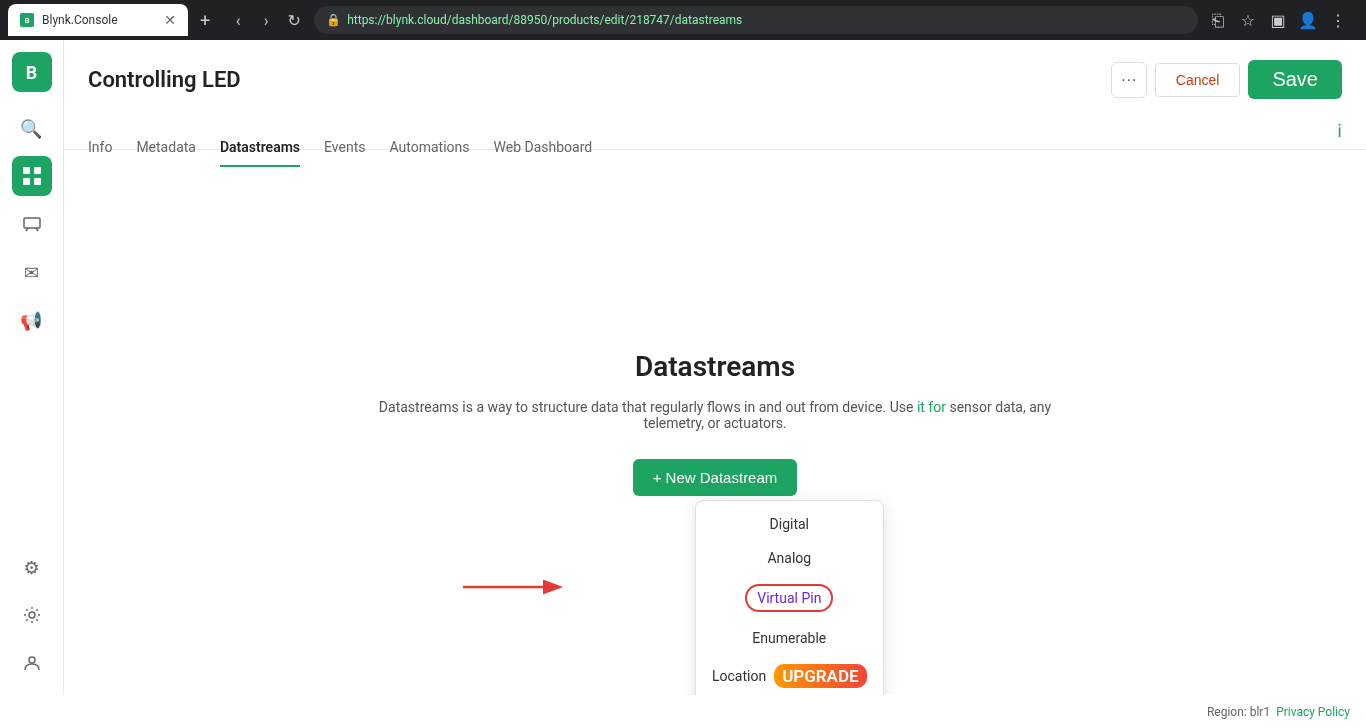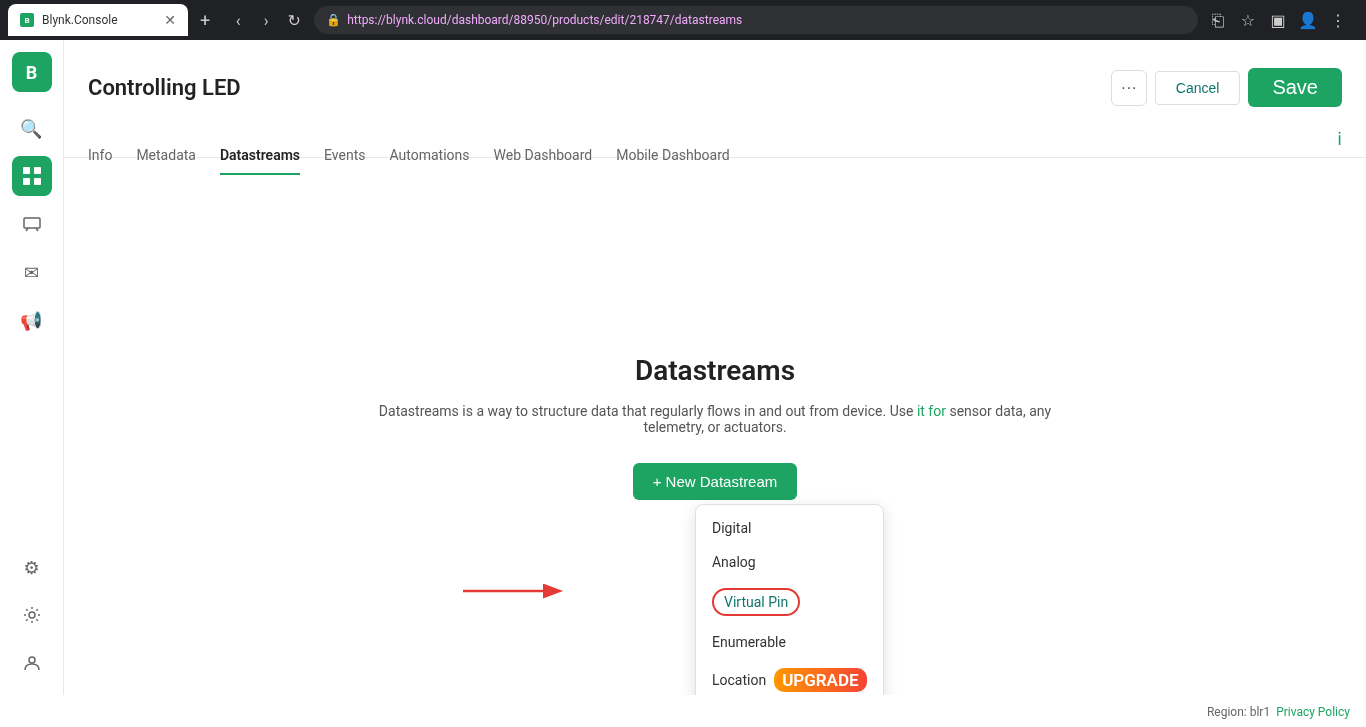--- a/index.html
+++ b/index.html
@@ -43,21 +43,21 @@
       flex: 1;
       background: #303134;
       border-radius: 20px;
       height: 28px;
       display: flex;
       align-items: center;
       padding: 0 12px;
       gap: 6px;
     }
     .lock-icon { color: #ccc; font-size: 12px; }
-    .address-url { color: #f0abfc; font-size: 12px; }
+    .address-url { color: #86efac; font-size: 12px; }
     .browser-action-icons { display: flex; gap: 6px; align-items: center; }
     .browser-action-icons span { color: #ccc; font-size: 16px; cursor: pointer; width: 24px; height: 24px; display: flex; align-items: center; justify-content: center; }
 
     
     .app-container {
       display: flex;
       height: calc(727px - 72px);
     }
 
     
@@ -110,21 +110,21 @@
     
     .main-content {
       flex: 1;
       display: flex;
       flex-direction: column;
       overflow: hidden;
     }
 
     
     .header {
-      padding: 28px 24px 0 24px;
+      padding: 20px 24px 0 24px;
       border-bottom: 1px solid #e8e8e8;
     }
     .header-top {
       display: flex;
       align-items: center;
       justify-content: space-between;
       margin-bottom: 12px;
     }
     .page-title {
       font-size: 22px;
@@ -148,21 +148,21 @@
       cursor: pointer;
       color: #555;
       font-size: 16px;
     }
     .btn-cancel {
       background: #fff;
       border: 1px solid #ddd;
       border-radius: 4px;
       padding: 8px 20px;
       font-size: 14px;
-      color: #0f766e;
+      color: #c2410c;
       cursor: pointer;
     }
     .btn-save {
       background: #1da462;
       border: none;
       border-radius: 6px;
       padding: 8px 24px;
       font-size: 20px;
       color: #fff;
       cursor: pointer;
@@ -253,29 +253,30 @@
       z-index: 100;
     }
     .dropdown-item {
       padding: 9px 16px;
       font-size: 14px;
       color: #333;
       cursor: pointer;
       display: flex;
       align-items: center;
       gap: 8px;
+      justify-content: center;
     }
     .dropdown-item.virtual-pin {
       position: relative;
     }
     .virtual-pin-highlight {
       border: 2px solid #e53935;
       border-radius: 16px;
       padding: 4px 10px;
-      color: #0f766e;
+      color: #6d28d9;
       font-size: 14px;
     }
 
     .upgrade-badge {
       background: linear-gradient(90deg, #ff9800, #f44336);
       color: #fff;
       font-size: 17px;
       font-weight: 600;
       padding: 2px 8px;
       border-radius: 10px;
@@ -382,21 +383,20 @@
           <button class="btn-save">Save</button>
         </div>
       </div>
       <div class="tabs">
         <span class="tab">Info</span>
         <span class="tab">Metadata</span>
         <span class="tab active">Datastreams</span>
         <span class="tab">Events</span>
         <span class="tab">Automations</span>
         <span class="tab">Web Dashboard</span>
-        <span class="tab">Mobile Dashboard</span>
         <span class="tab-info-icon" style="margin-left:auto;">ℹ</span>
       </div>
     </div>
 
     <div class="content-area">
       <h2 class="datastreams-title">Datastreams</h2>
       <p class="datastreams-desc">
         <span>Datastreams is a way to structure data that regularly flows in and out from device. Use </span><span class="link">it for</span><span> sensor data, any telemetry, or actuators.</span>
       </p>
 

